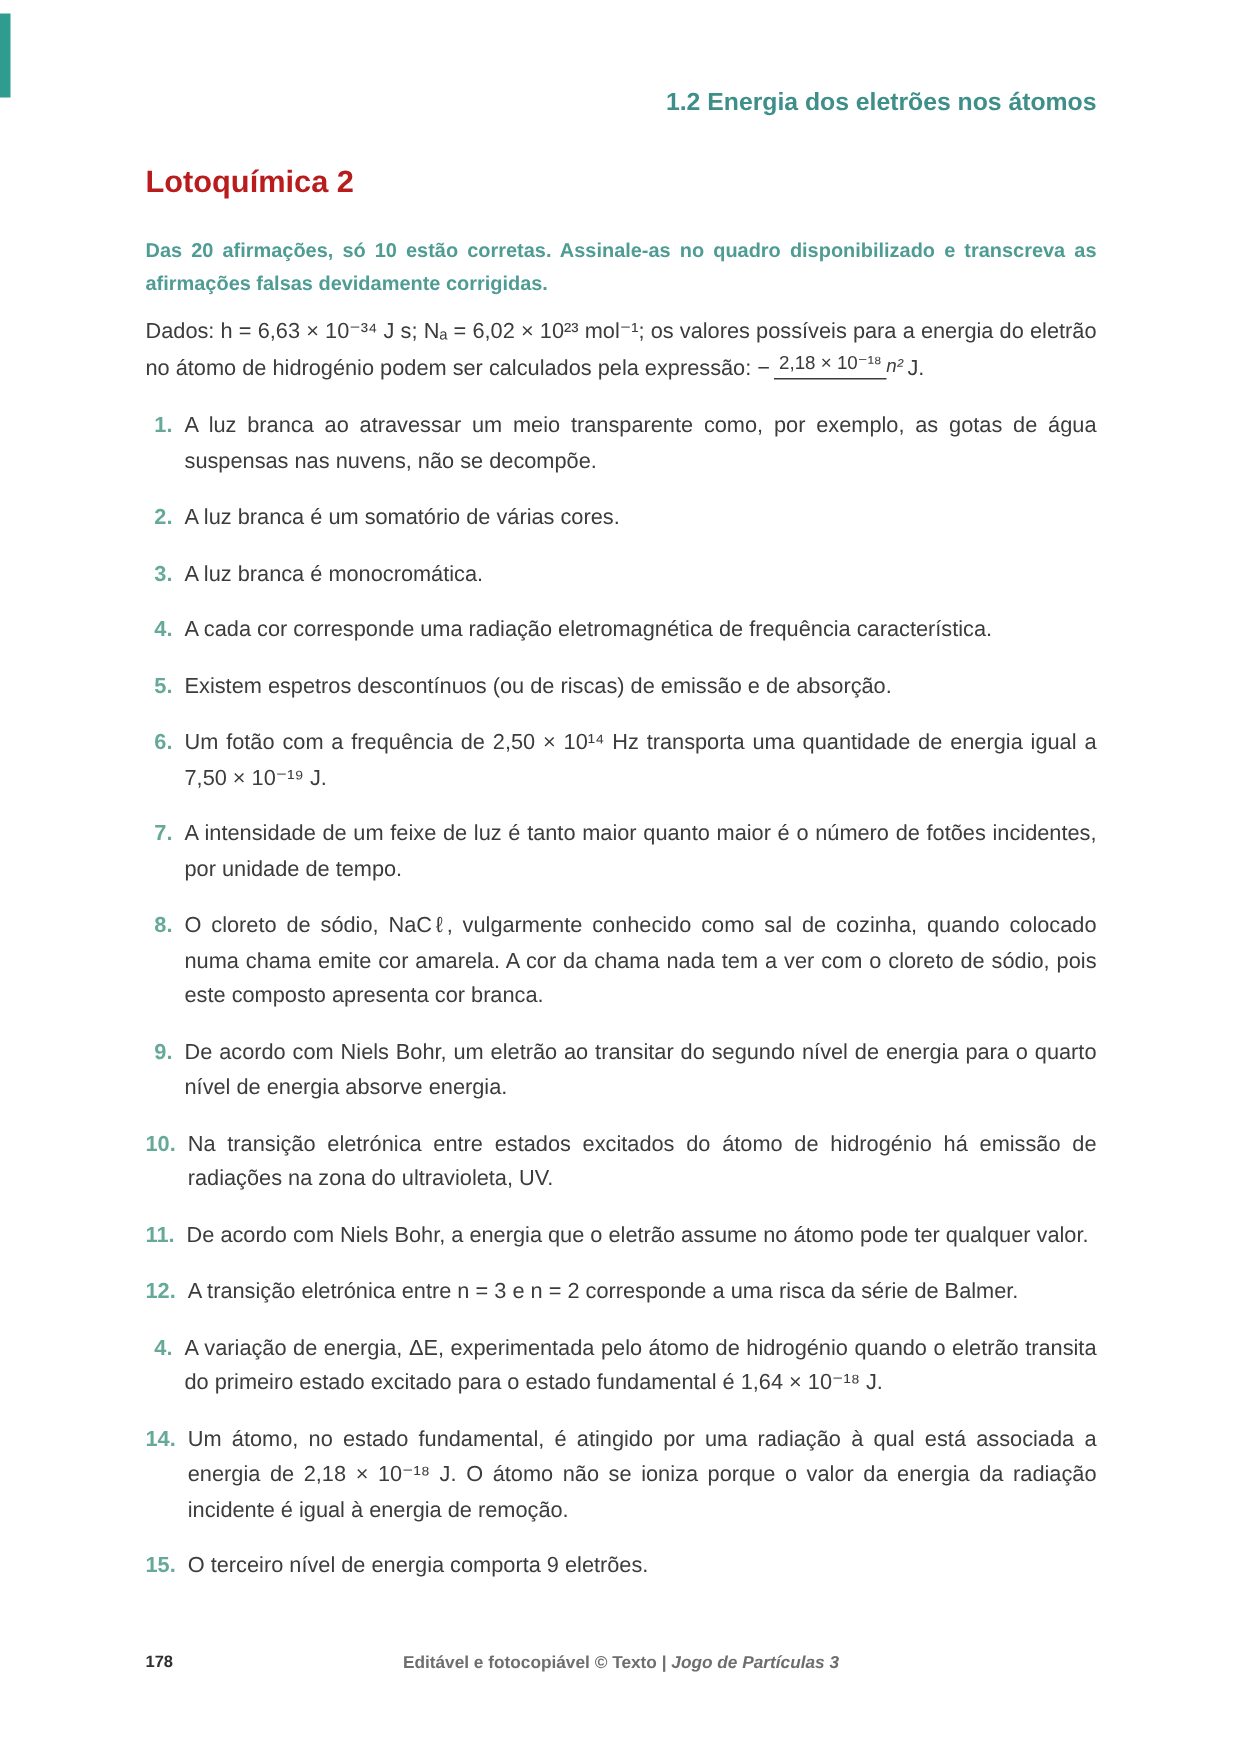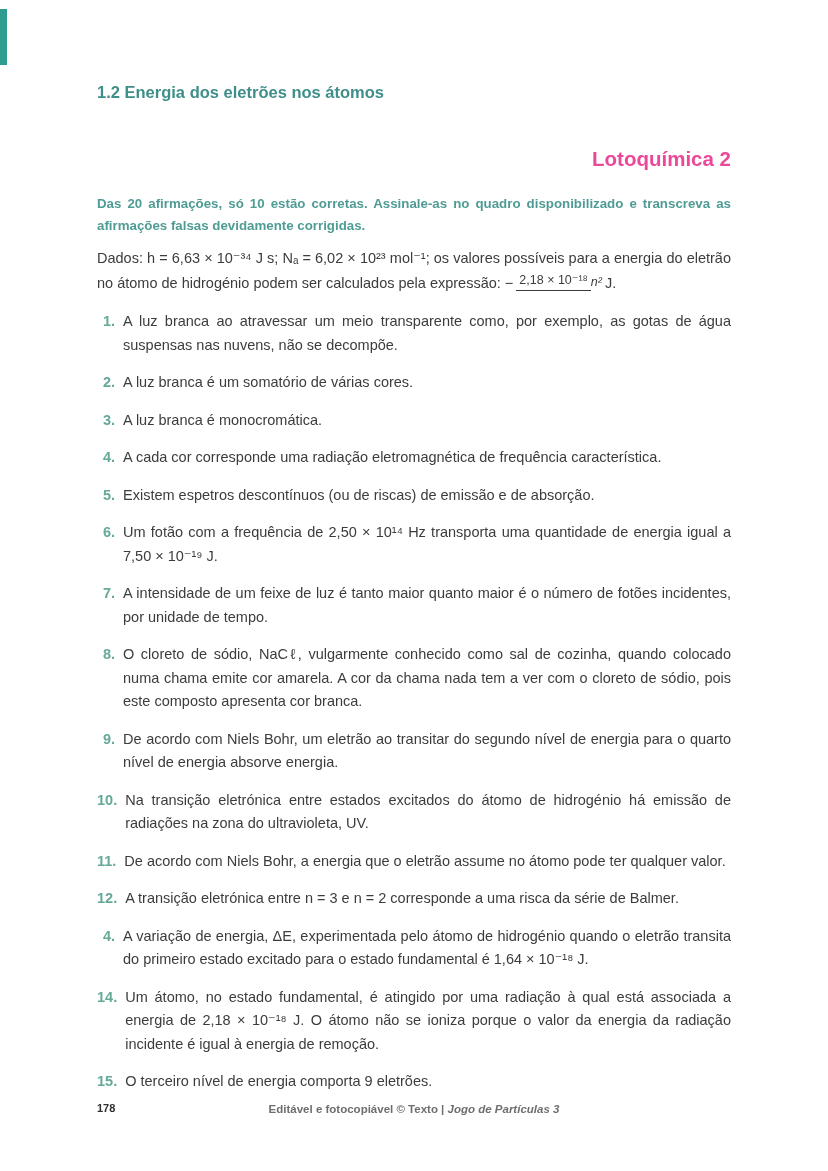--- a/index.html
+++ b/index.html
@@ -14,29 +14,30 @@
     box-sizing:border-box;
   }
   .edge-tab{
     position:absolute;left:0;top:9px;width:7px;height:56px;
     background:#2f9c90;
   }
   .content{
     position:absolute;left:97px;top:0;width:634px;
   }
   .section-heading{
-    margin:82px 0 0 0;
+    margin:58px 0 0 0;
     font-size:16.5px;line-height:20px;font-weight:bold;
     color:#3e8e89;
+    text-align:right;
   }
   .sheet-title{
-    margin:44px 0 0 0;
+    margin:31px 0 0 0;
     font-size:20.5px;line-height:25px;font-weight:bold;
-    text-align:right;
-    color:#ec4899;
+    text-align:left;
+    color:#b91c1c;
   }
   .instructions{
     margin:22px 0 0 0;
     font-size:13.3px;line-height:22px;font-weight:bold;
     color:#4f9c94;
     text-align:justify;
   }
   .dados{
     margin:9px 0 0 0;
     font-size:14.5px;line-height:25px;

